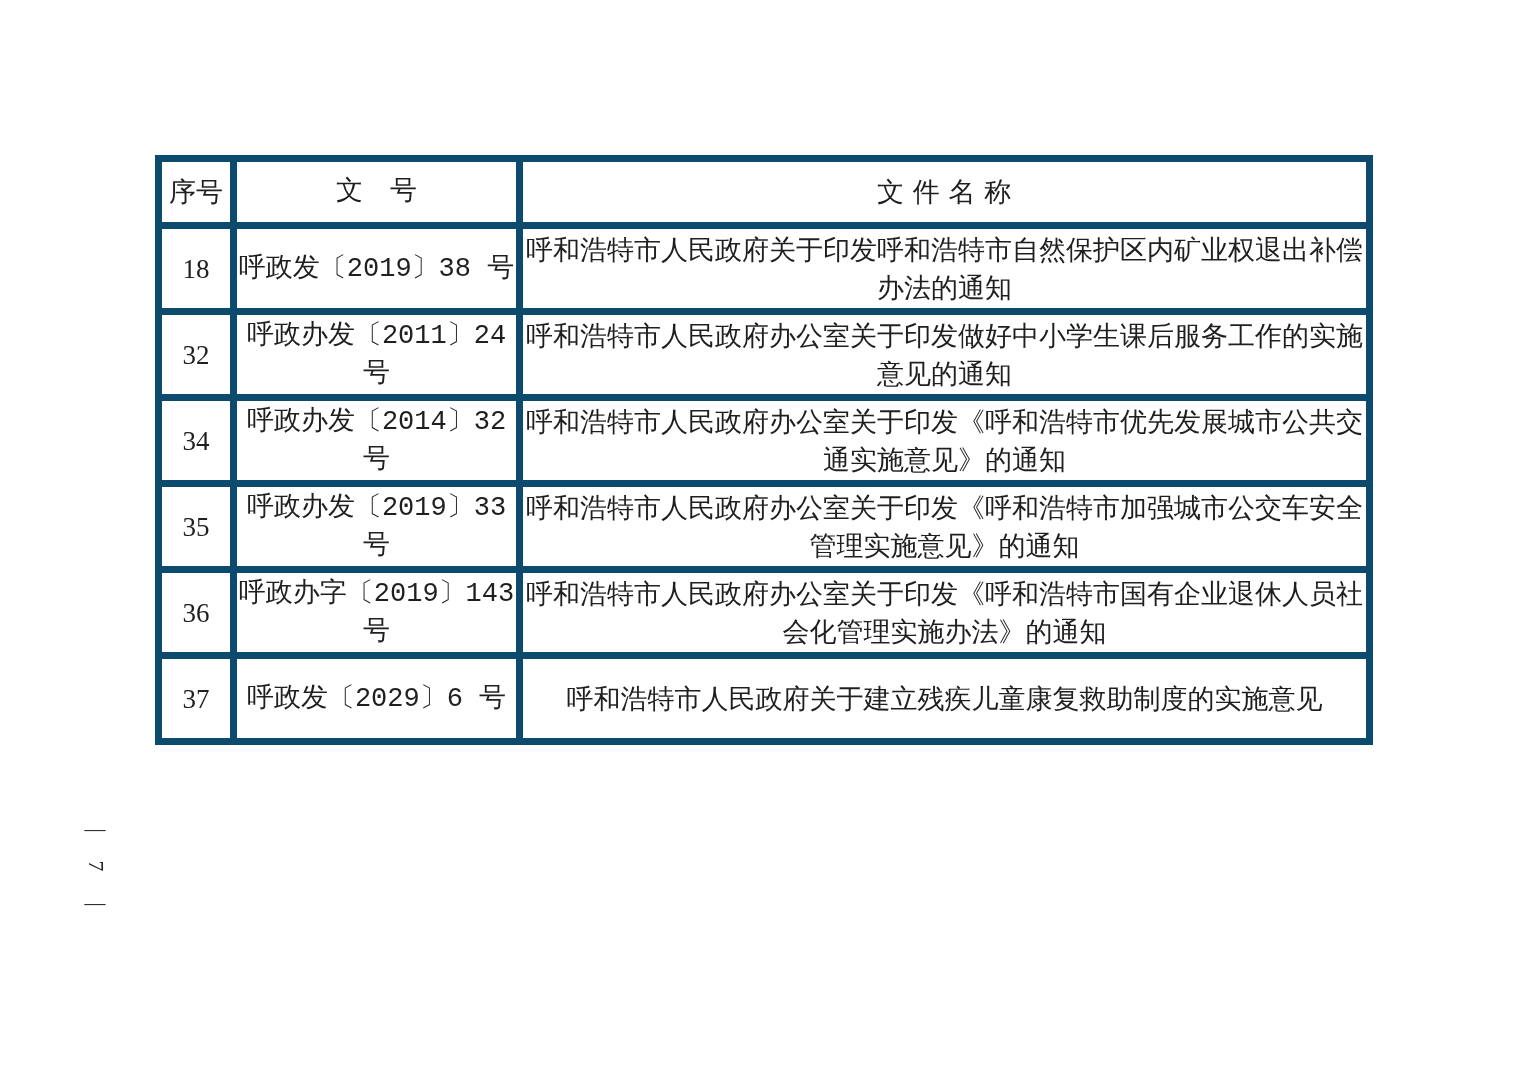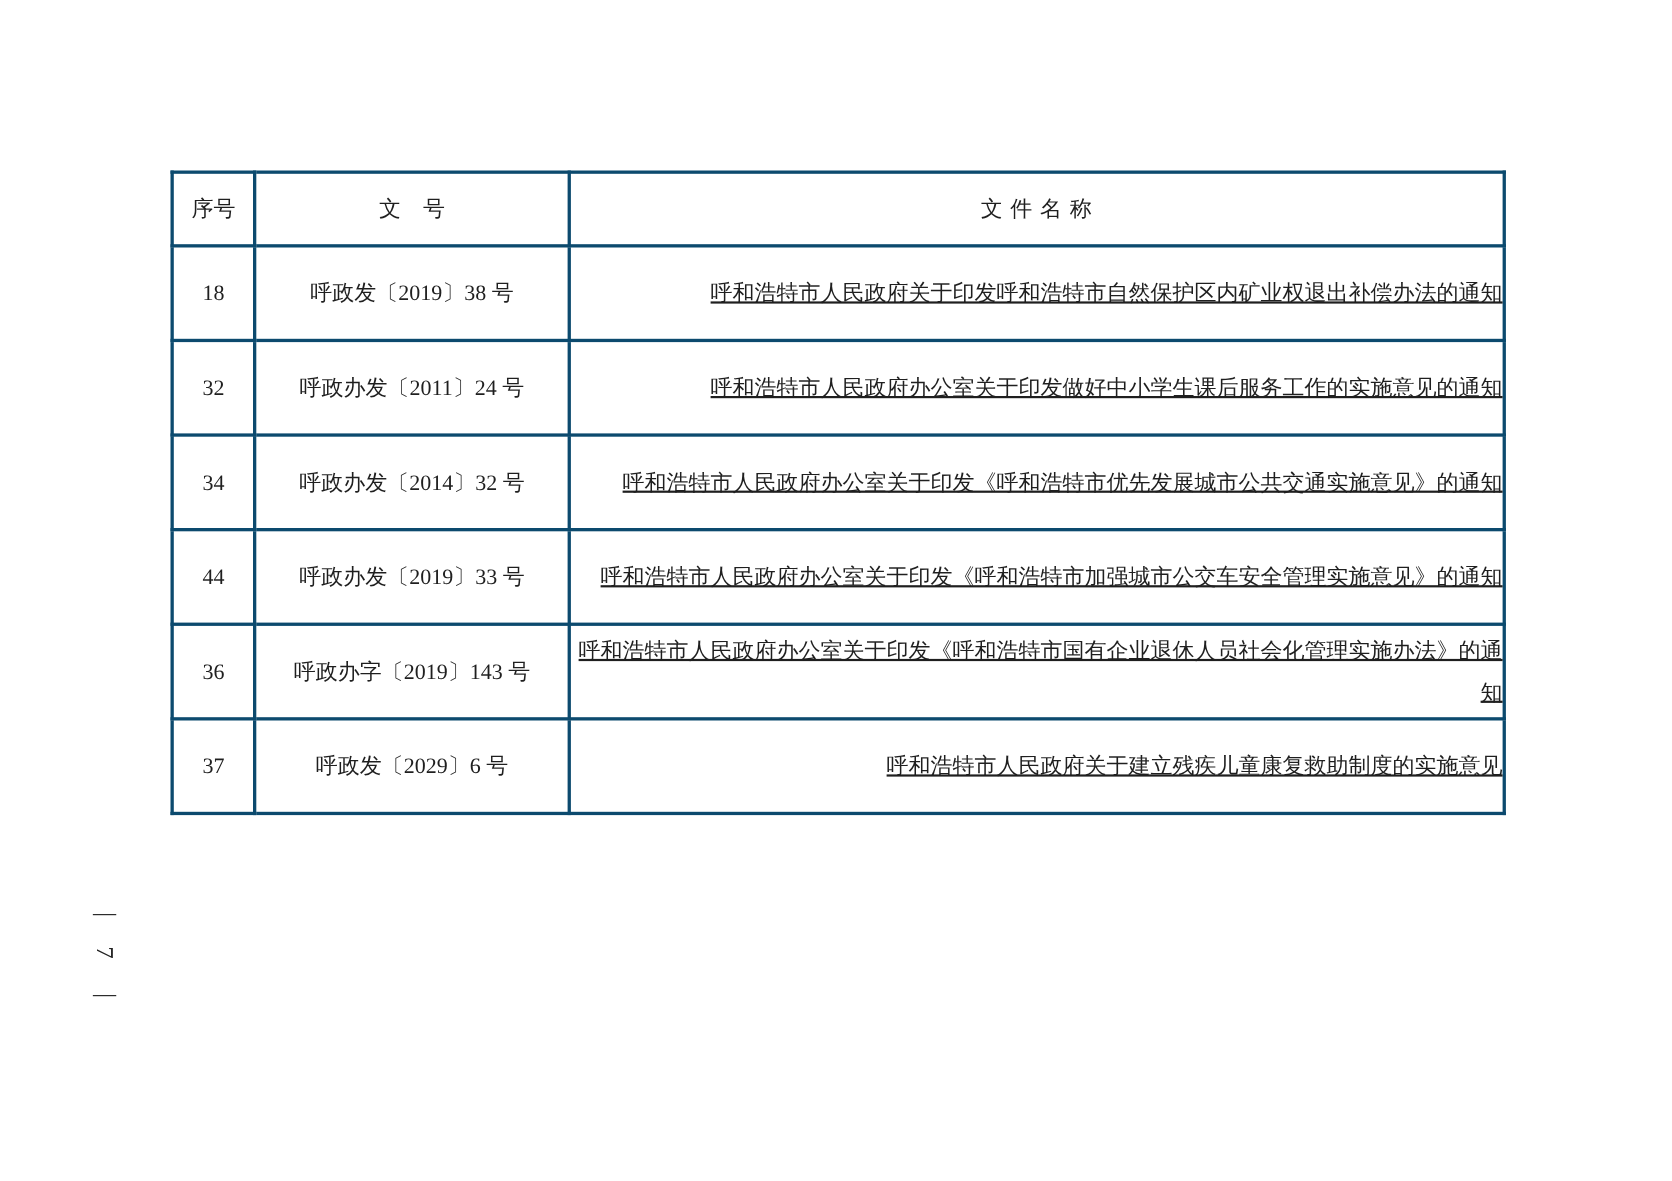--- a/index.html
+++ b/index.html
@@ -47,48 +47,48 @@
     top: 155px;
   }
   table.doc-table {
     border-collapse: collapse;
     table-layout: fixed;
     width: 1211px;
     border: 2px solid #3d3d3d;
   }
   table.doc-table th,
   table.doc-table td {
-    border: 3px solid #0c4a6e;
+    border: 7px solid #0c4a6e;
     vertical-align: middle;
     font-weight: normal;
-    font-size: 20px;
+    font-size: 27px;
     line-height: 38px;
     padding: 0;
   }
   table.doc-table thead tr {
     height: 67px;
   }
   table.doc-table tbody tr {
     height: 86px;
   }
   th.col-index, td.cell-index {
     text-align: center;
   }
   th.col-docnum, td.cell-docnum {
     text-align: center;
+    font-family: Liberation Mono, monospace;
   }
   th.col-title {
     text-align: center;
     letter-spacing: 1px;
   }
   td.cell-title {
-    text-align: right;
+    text-align: center;
     padding-left: 12px;
     padding-right: 10px;
-    text-decoration: underline;
   }
 </style>
 </head>
 <body>
 
 <div class="page-number">
   <span class="pn-dash">—</span>
   <span class="pn-digit">7</span>
   <span class="pn-dash">—</span>
 </div>
@@ -117,21 +117,21 @@
           <td class="cell-index">32</td>
           <td class="cell-docnum">呼政办发〔2011〕24 号</td>
           <td class="cell-title">呼和浩特市人民政府办公室关于印发做好中小学生课后服务工作的实施意见的通知</td>
         </tr>
         <tr>
           <td class="cell-index">34</td>
           <td class="cell-docnum">呼政办发〔2014〕32 号</td>
           <td class="cell-title">呼和浩特市人民政府办公室关于印发《呼和浩特市优先发展城市公共交通实施意见》的通知</td>
         </tr>
         <tr>
-          <td class="cell-index">44</td>
+          <td class="cell-index">35</td>
           <td class="cell-docnum">呼政办发〔2019〕33 号</td>
           <td class="cell-title">呼和浩特市人民政府办公室关于印发《呼和浩特市加强城市公交车安全管理实施意见》的通知</td>
         </tr>
         <tr>
           <td class="cell-index">36</td>
           <td class="cell-docnum">呼政办字〔2019〕143 号</td>
           <td class="cell-title">呼和浩特市人民政府办公室关于印发《呼和浩特市国有企业退休人员社会化管理实施办法》的通知</td>
         </tr>
         <tr>
           <td class="cell-index">37</td>

